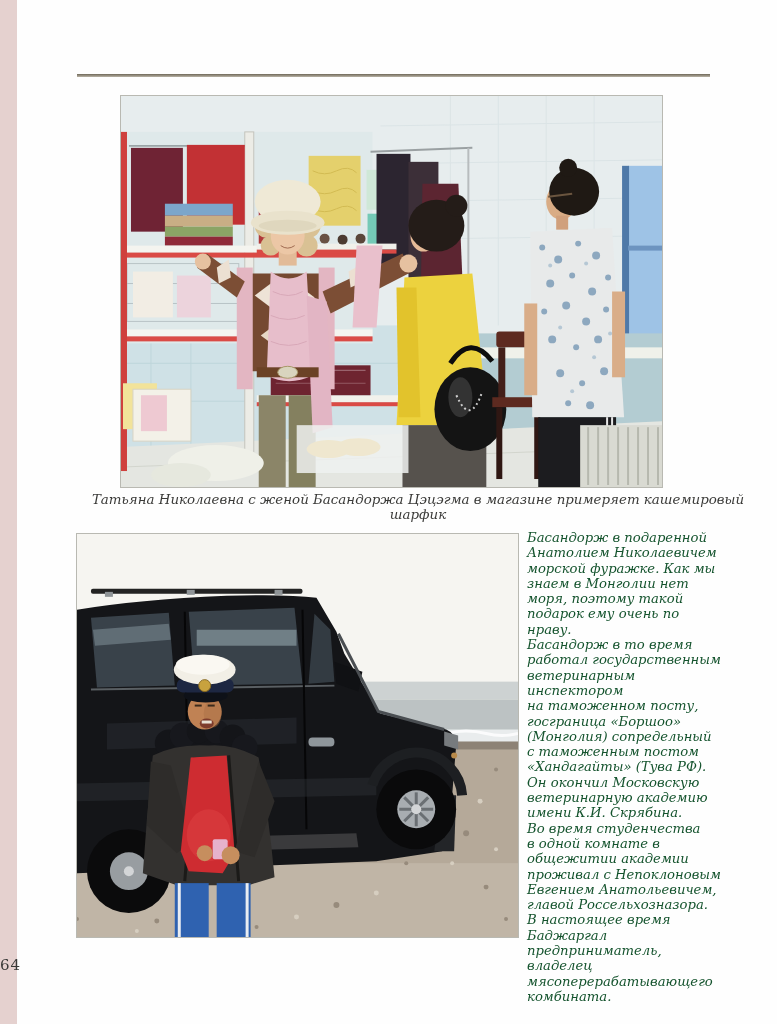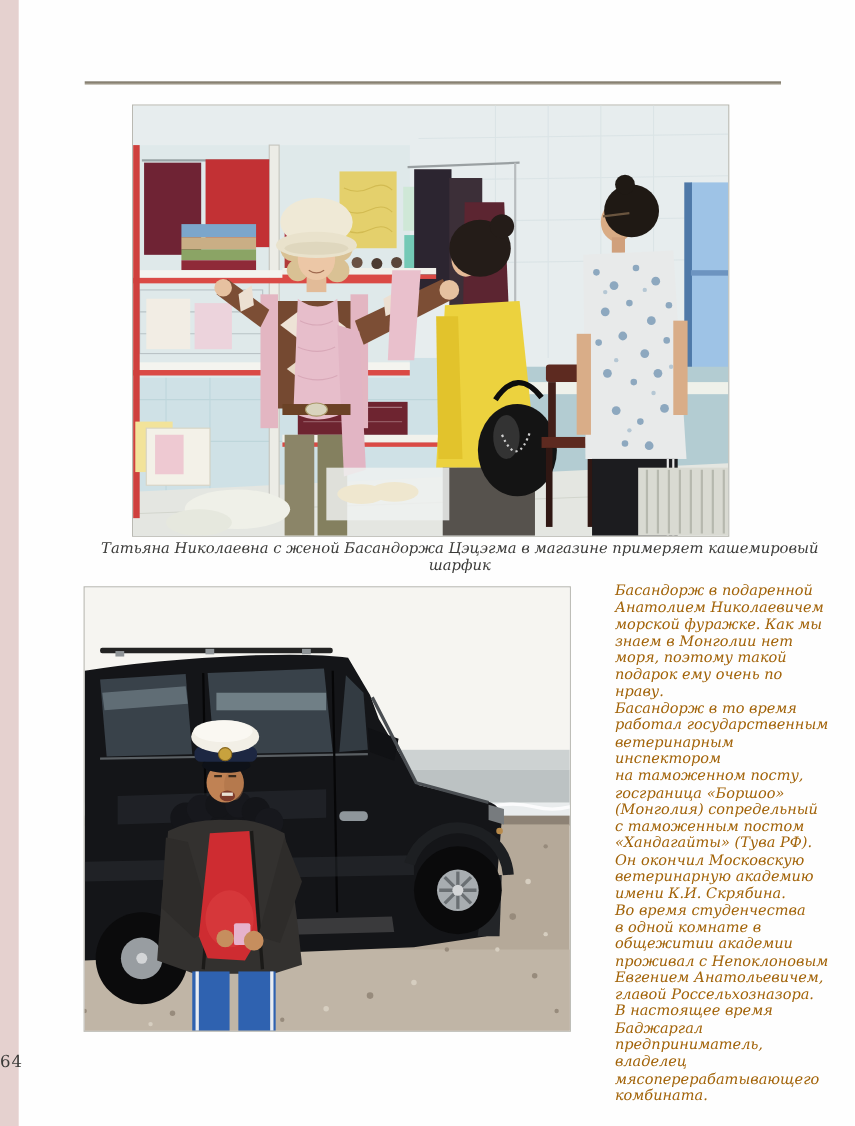--- a/index.html
+++ b/index.html
@@ -15,23 +15,22 @@
   figure.photo{position:absolute;margin:0;padding:0;border:1px solid #b9b9b2;box-sizing:border-box;background:#f4f4f2;}
   figure.photo svg{display:block;width:100%;height:100%;}
   .photo1{left:120px;top:95px;width:543px;height:393px;}
   .photo2{left:76px;top:533px;width:443px;height:405px;}
   .caption{
     position:absolute;left:60px;top:492px;width:660px;text-align:center;
     font-style:italic;font-size:13.4px;color:#3a3a38;margin-left:28px;
   }
   .side-text{
     position:absolute;left:527px;top:530px;width:198px;
-    font-style:italic;font-size:13.2px;line-height:15.3px;color:#a16207;
+    font-style:italic;font-size:13.2px;line-height:15.3px;color:#14532d;
     white-space:pre-line;
-    margin-left:32px;
   }
   .page-number{
     position:absolute;left:0;top:956px;width:615px;text-align:left;
     font-size:15px;color:#3a3a38;letter-spacing:1px;font-style:normal;
   }
 </style>
 </head>
 <body>
 
 <div class="page">

